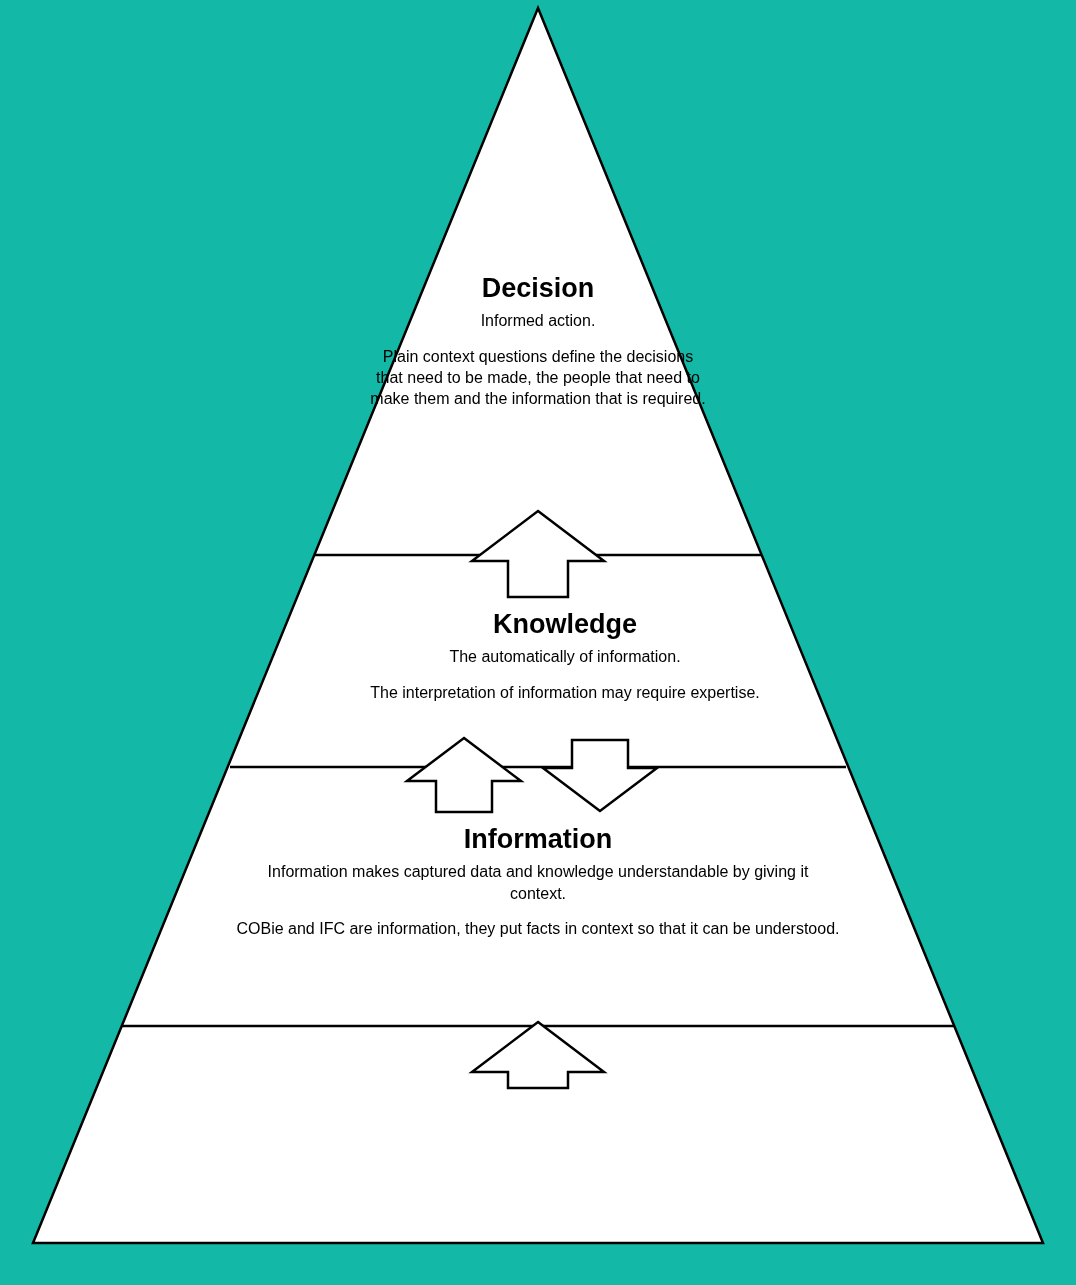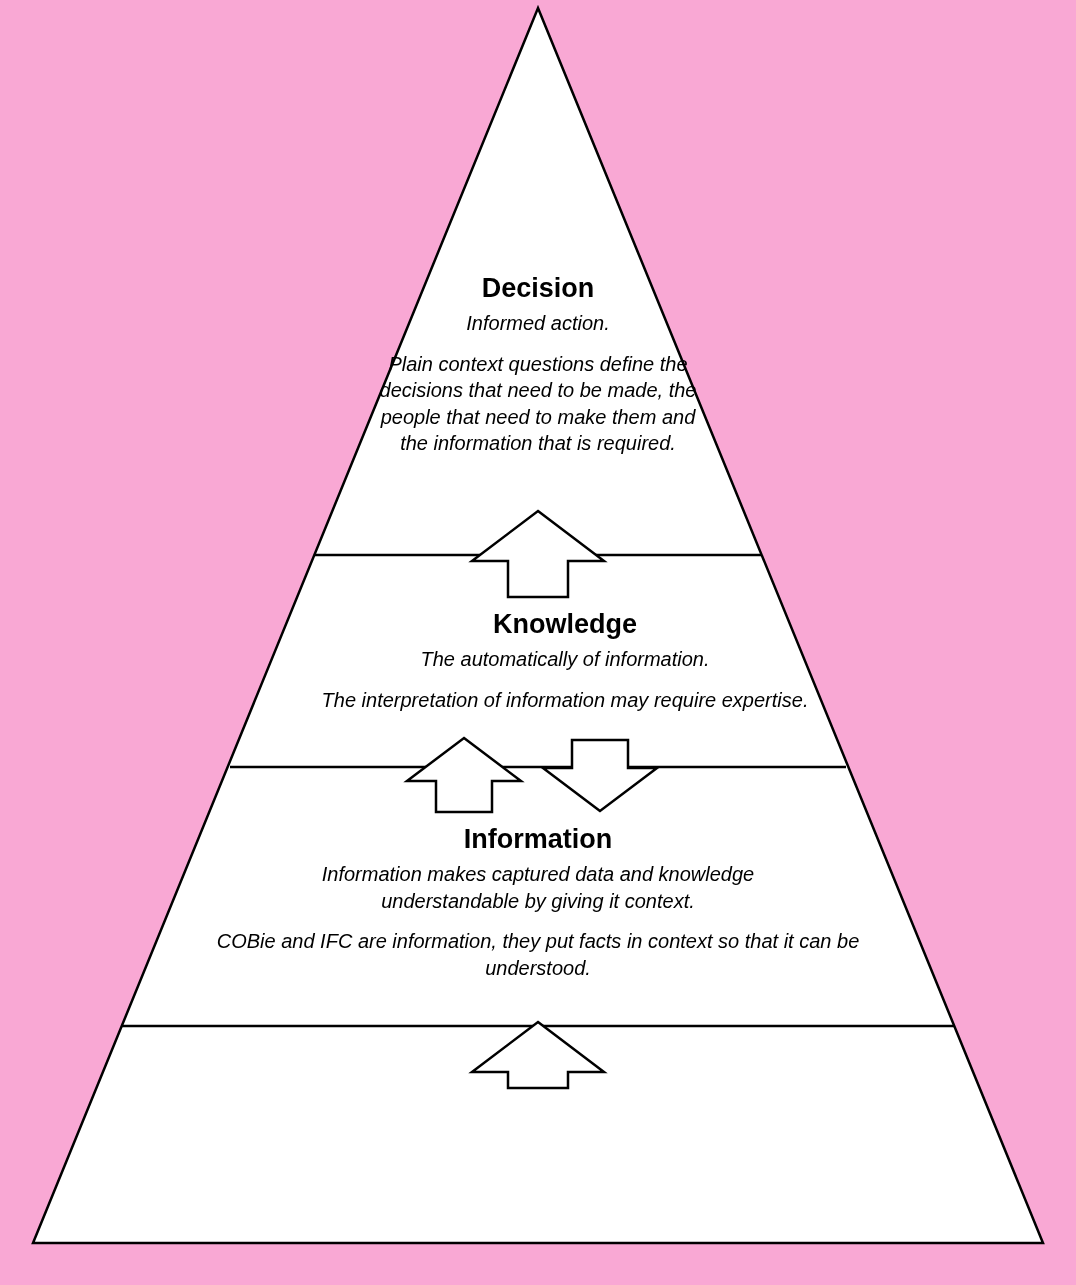--- a/index.html
+++ b/index.html
@@ -9,21 +9,21 @@
   }
   body {
     font-family: "Liberation Sans", sans-serif;
     color: #000000;
   }
   #stage {
     position: relative;
     width: 1076px;
     height: 1285px;
     overflow: hidden;
-    background: #f9a8d4;
+    background: #14b8a6;
   }
   #pyramid-svg {
     position: absolute;
     left: 0;
     top: 0;
     width: 1076px;
     height: 1285px;
   }
   .layer {
     position: absolute;
@@ -31,24 +31,23 @@
     left: 0;
     width: 1076px;
   }
   .layer-title {
     font-weight: bold;
     font-size: 27px;
     line-height: 1.2;
     margin: 0 0 6px 0;
   }
   .layer-line {
-    font-size: 20px;
+    font-size: 16px;
     line-height: 1.32;
     margin: 0 auto;
-    font-style: italic;
   }
   .gap {
     height: 14px;
   }
   
   #tier-decision { top: 272px; }
   #tier-decision .layer-line.narrow { width: 340px; }
   #tier-knowledge { top: 608px; padding-left: 27px; }
   #tier-information { top: 823px; }
   #tier-information .w1 { width: 560px; }

